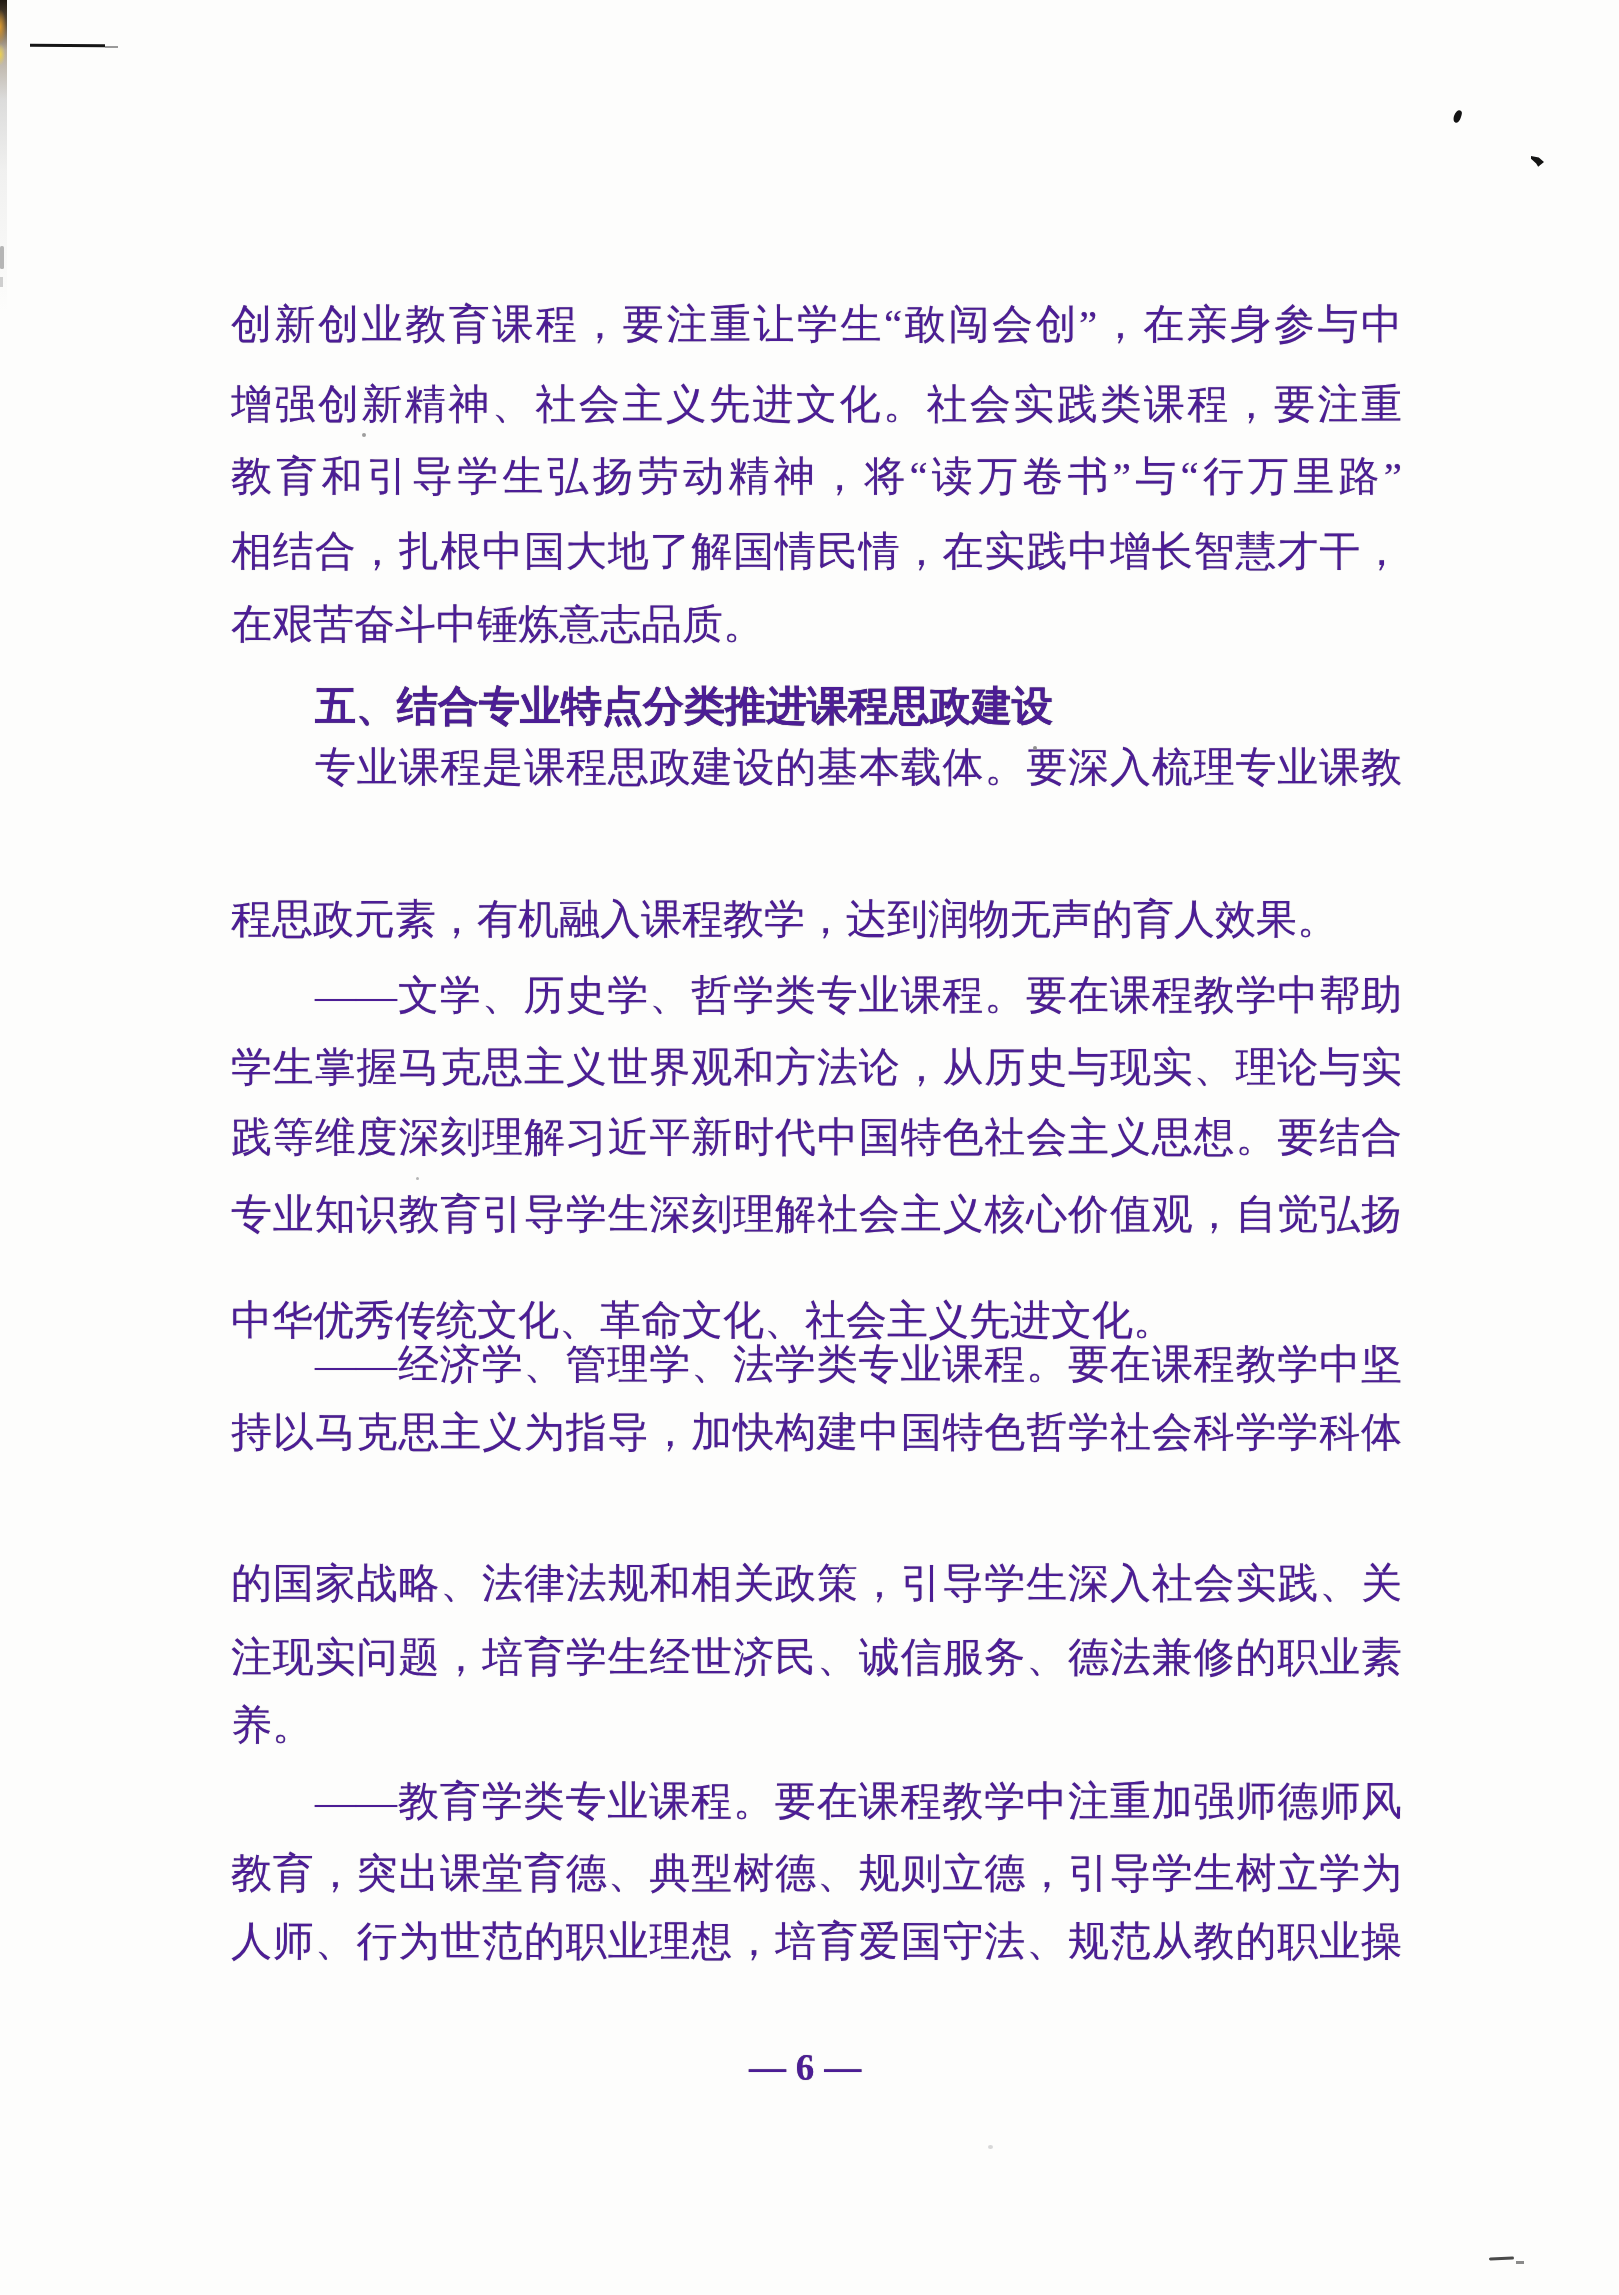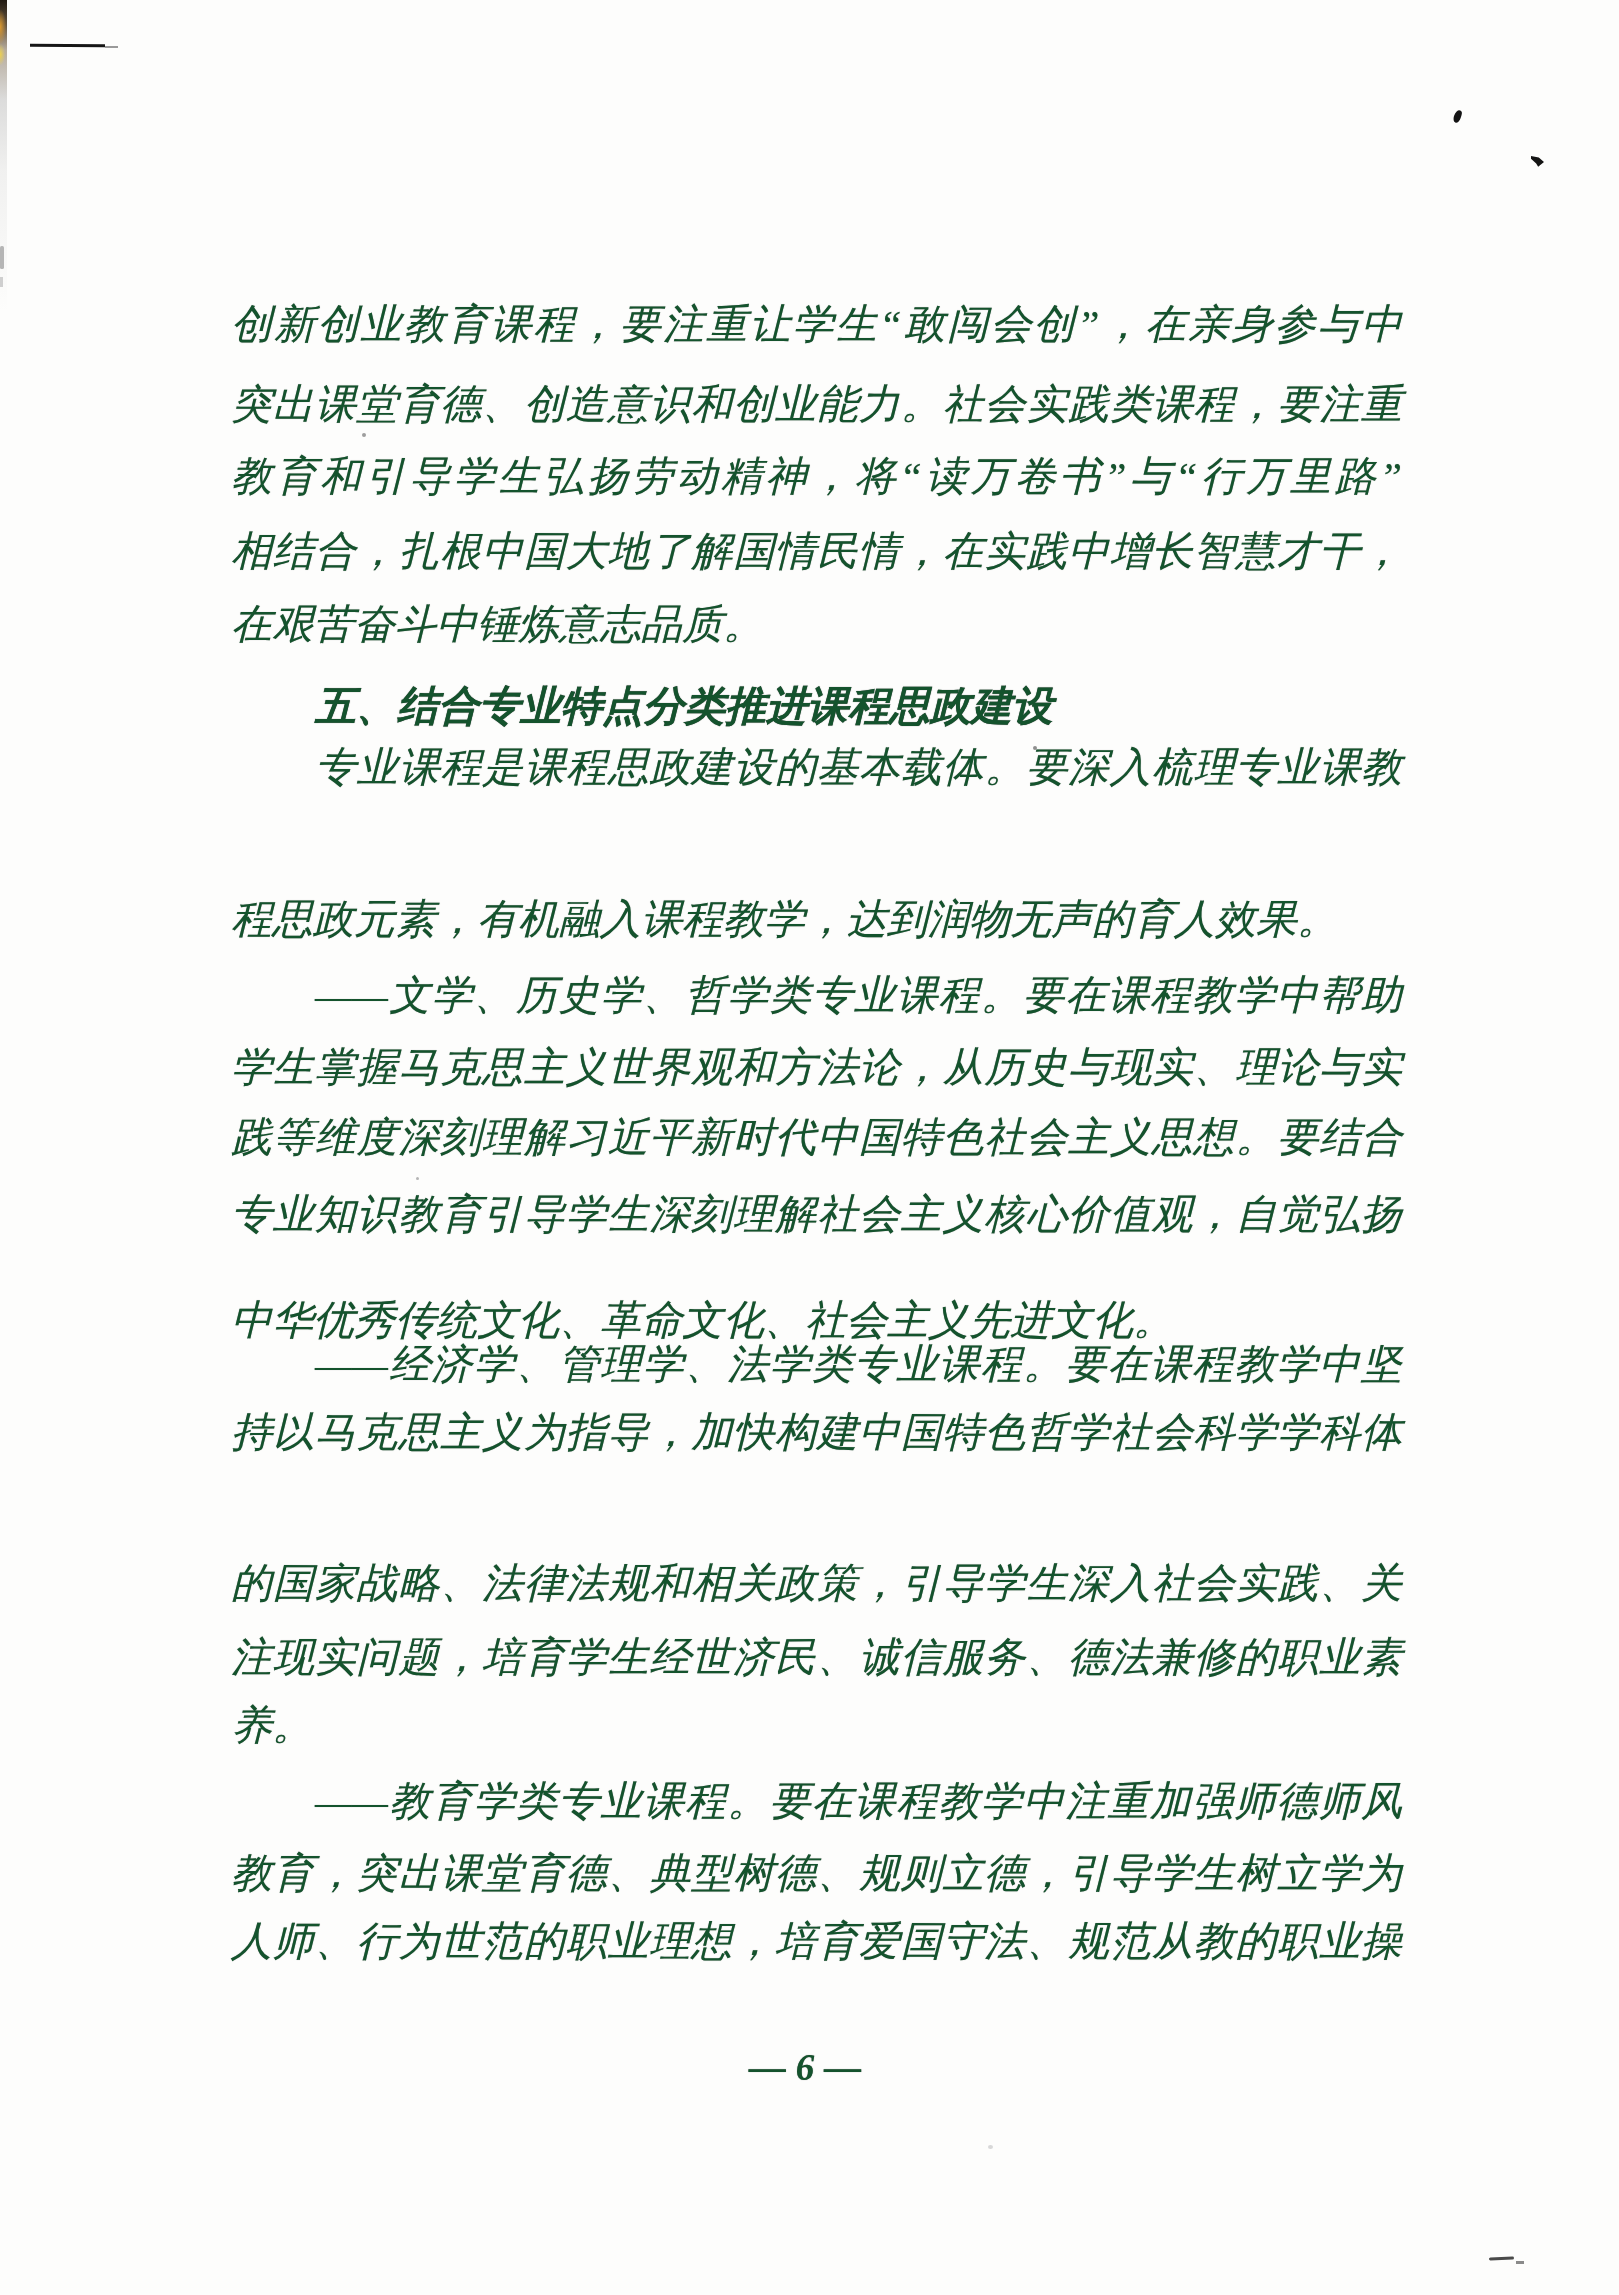--- a/index.html
+++ b/index.html
@@ -7,22 +7,21 @@
     padding: 0;
     background: #ffffff;
   }
   .page {
     position: relative;
     width: 1620px;
     height: 2295px;
     background: #fdfdfc;
     overflow: hidden;
     font-family: "Liberation Serif", "DejaVu Serif", serif;
-    color: #14532d;
-    font-style: italic;
+    color: #4c1d95;
   }
   .ln {
     position: absolute;
     left: 231px;
     width: 1171px;
     font-size: 41px;
     line-height: 49px;
     white-space: nowrap;
     letter-spacing: 0;
     text-shadow: 0 0 0.8px rgba(20,20,20,0.45);
@@ -105,21 +104,21 @@
   .dot2 { left: 416px;  top: 1177px; width: 3.3px; height: 3.3px; background: #b5b5b5; border-radius: 50%; }
   .dot3 { left: 1033px; top: 746px;  width: 4.1px; height: 4.1px; background: #8f8f8f; border-radius: 50%; }
   .dot4 { left: 988px; top: 2145px; width: 4.9px; height: 4.1px; background: #d8d8d8; border-radius: 50%; }
 </style>
 </head>
 <body>
 
 <div class="page">
 
   <div class="ln fill" style="top:300px">创新创业教育课程，要注重让学生“敢闯会创”，在亲身参与中</div>
-  <div class="ln fill" style="top:380px">突出课堂育德、创造意识和创业能力。社会实践类课程，要注重</div>
+  <div class="ln fill" style="top:380px">增强创新精神、社会主义先进文化。社会实践类课程，要注重</div>
   <div class="ln fill" style="top:452px">教育和引导学生弘扬劳动精神，将“读万卷书”与“行万里路”</div>
   <div class="ln fill" style="top:527px">相结合，扎根中国大地了解国情民情，在实践中增长智慧才干，</div>
   <div class="ln" style="top:600px">在艰苦奋斗中锤炼意志品质。</div>
   <div class="ln indent heading" style="top:682px">五、结合专业特点分类推进课程思政建设</div>
   <div class="ln indent fill" style="top:743px">专业课程是课程思政建设的基本载体。要深入梳理专业课教</div>
   <div class="ln" style="top:895px">程思政元素，有机融入课程教学，达到润物无声的育人效果。</div>
   <div class="ln indent fill" style="top:971px">——文学、历史学、哲学类专业课程。要在课程教学中帮助</div>
   <div class="ln fill" style="top:1043px">学生掌握马克思主义世界观和方法论，从历史与现实、理论与实</div>
   <div class="ln fill" style="top:1190px">专业知识教育引导学生深刻理解社会主义核心价值观，自觉弘扬</div>
   <div class="ln fill" style="top:1113px">践等维度深刻理解习近平新时代中国特色社会主义思想。要结合</div>

